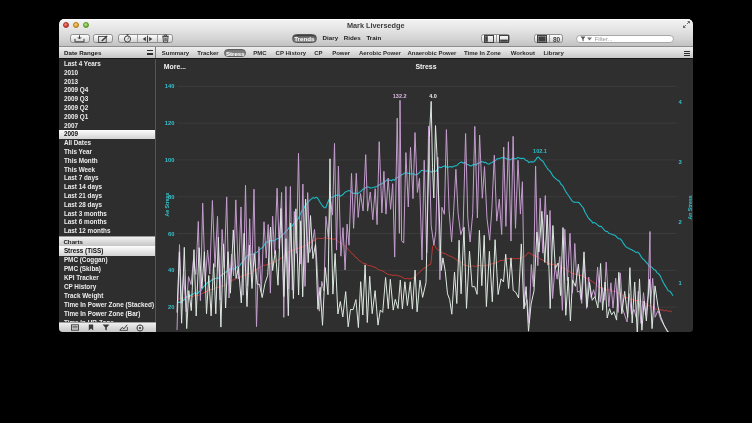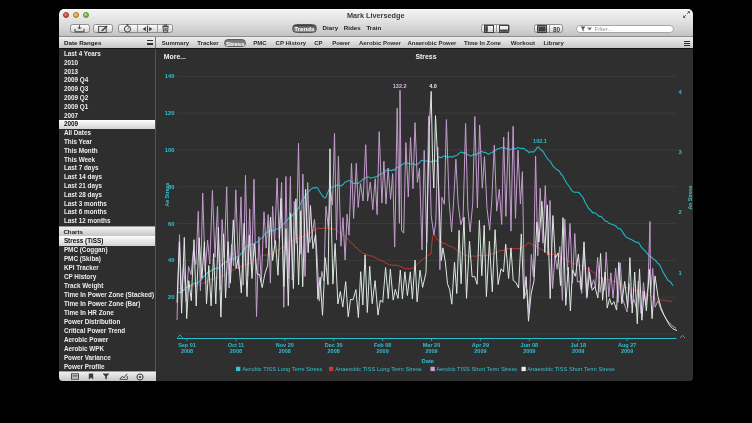--- a/index.html
+++ b/index.html
@@ -1,15 +1,15 @@
 <!DOCTYPE html>
 <html><head><meta charset="utf-8"><style>
 *{margin:0;padding:0;box-sizing:border-box}
 html,body{width:752px;height:423px;background:#000;font-family:"Liberation Sans",sans-serif;overflow:hidden}
-#win{position:absolute;left:59px;top:9px;width:633.5px;height:372px;border-radius:5px 5px 4px 4px;
+#win{position:absolute;left:59px;top:19px;width:633.5px;height:313px;border-radius:5px 5px 4px 4px;
  background:#0f172a;overflow:hidden;box-shadow:0 3px 12px rgba(0,0,0,.85)}
 #chrome{position:absolute;left:0;top:0;width:100%;height:27.8px;
  background:linear-gradient(180deg,#f4f4f4 0%,#e8e8e8 30%,#d3d3d3 75%,#c2c2c2 100%);
  border-bottom:0.8px solid #8d8d8d;border-radius:5px 5px 0 0;box-shadow:inset 0 1px 0 #fbfbfb}
 .tl{position:absolute;top:2.6px;width:6.2px;height:6.2px;border-radius:50%}
 #title{position:absolute;left:0;right:0;top:1.6px;text-align:center;font-size:7.3px;font-weight:bold;color:#3c3c3c}
 #fsic{position:absolute;right:2.5px;top:1.5px}
 .btn{position:absolute;top:15.1px;height:8.9px;border:0.8px solid #8e8e8e;border-radius:2.6px;
  background:linear-gradient(180deg,#fdfdfd,#e9e9e9 50%,#d2d2d2);display:flex;align-items:center;justify-content:center}
 .seg{position:absolute;top:0;bottom:0;display:flex;align-items:center;justify-content:center}

